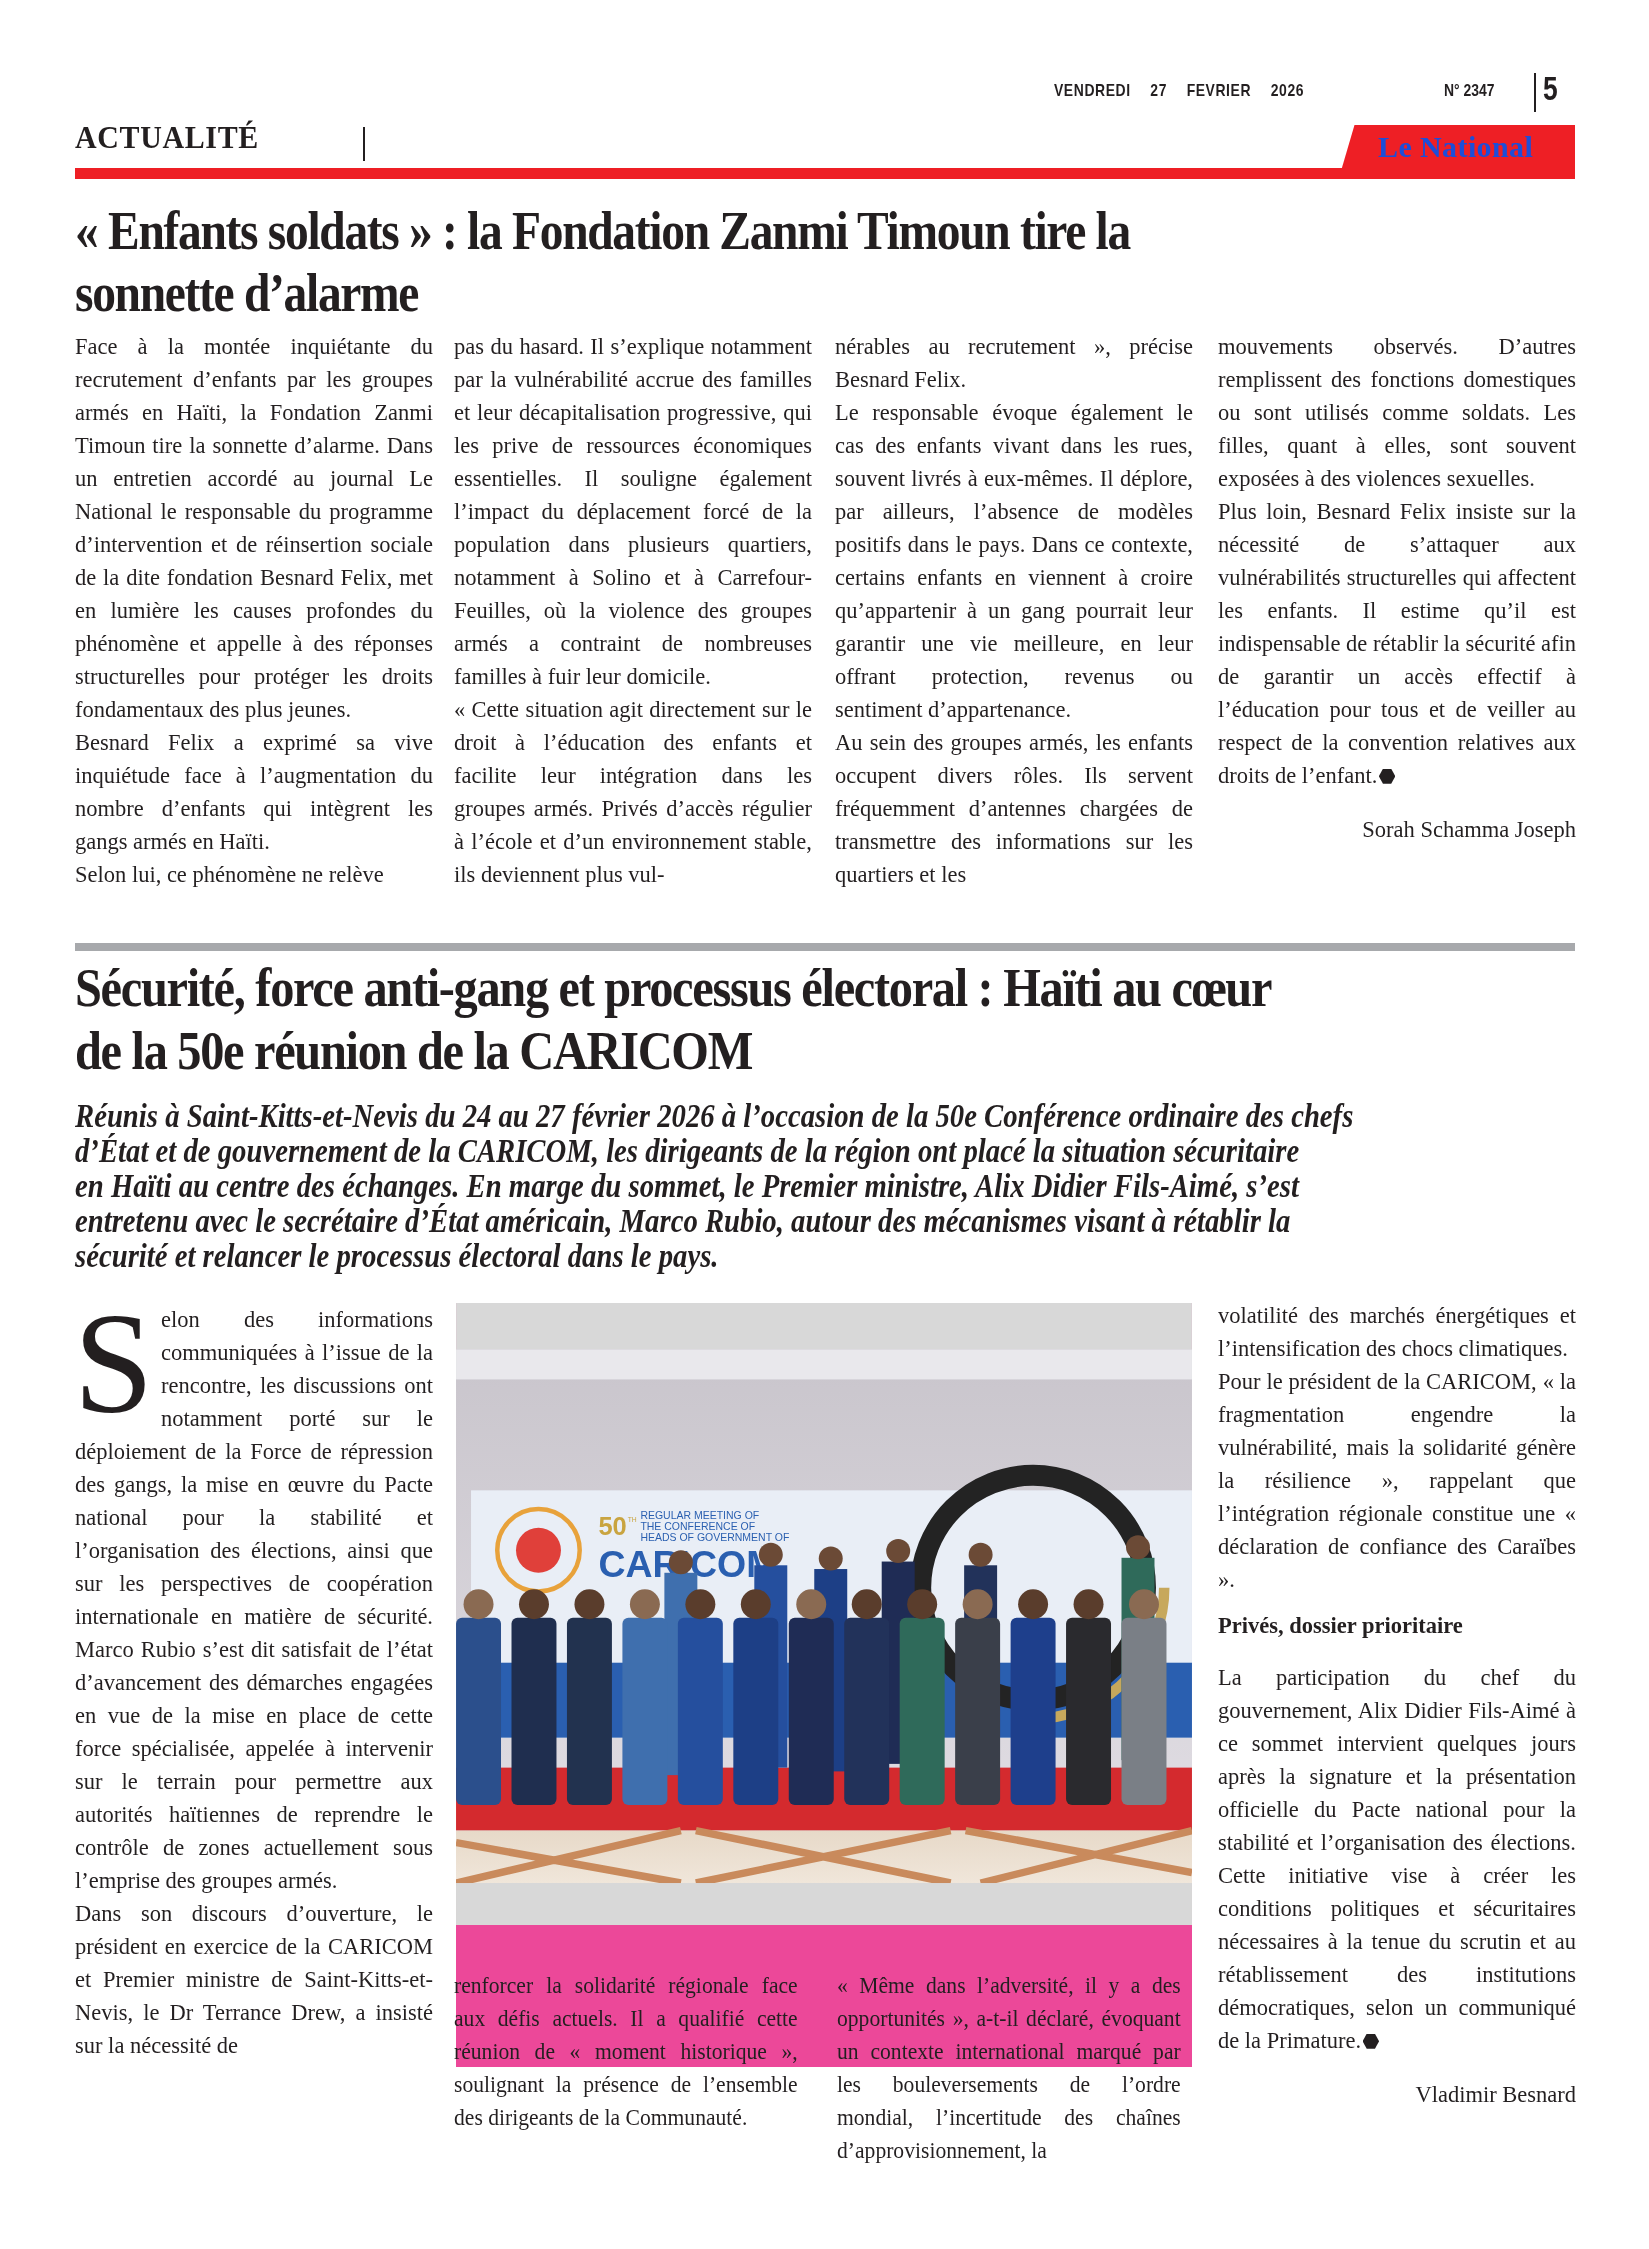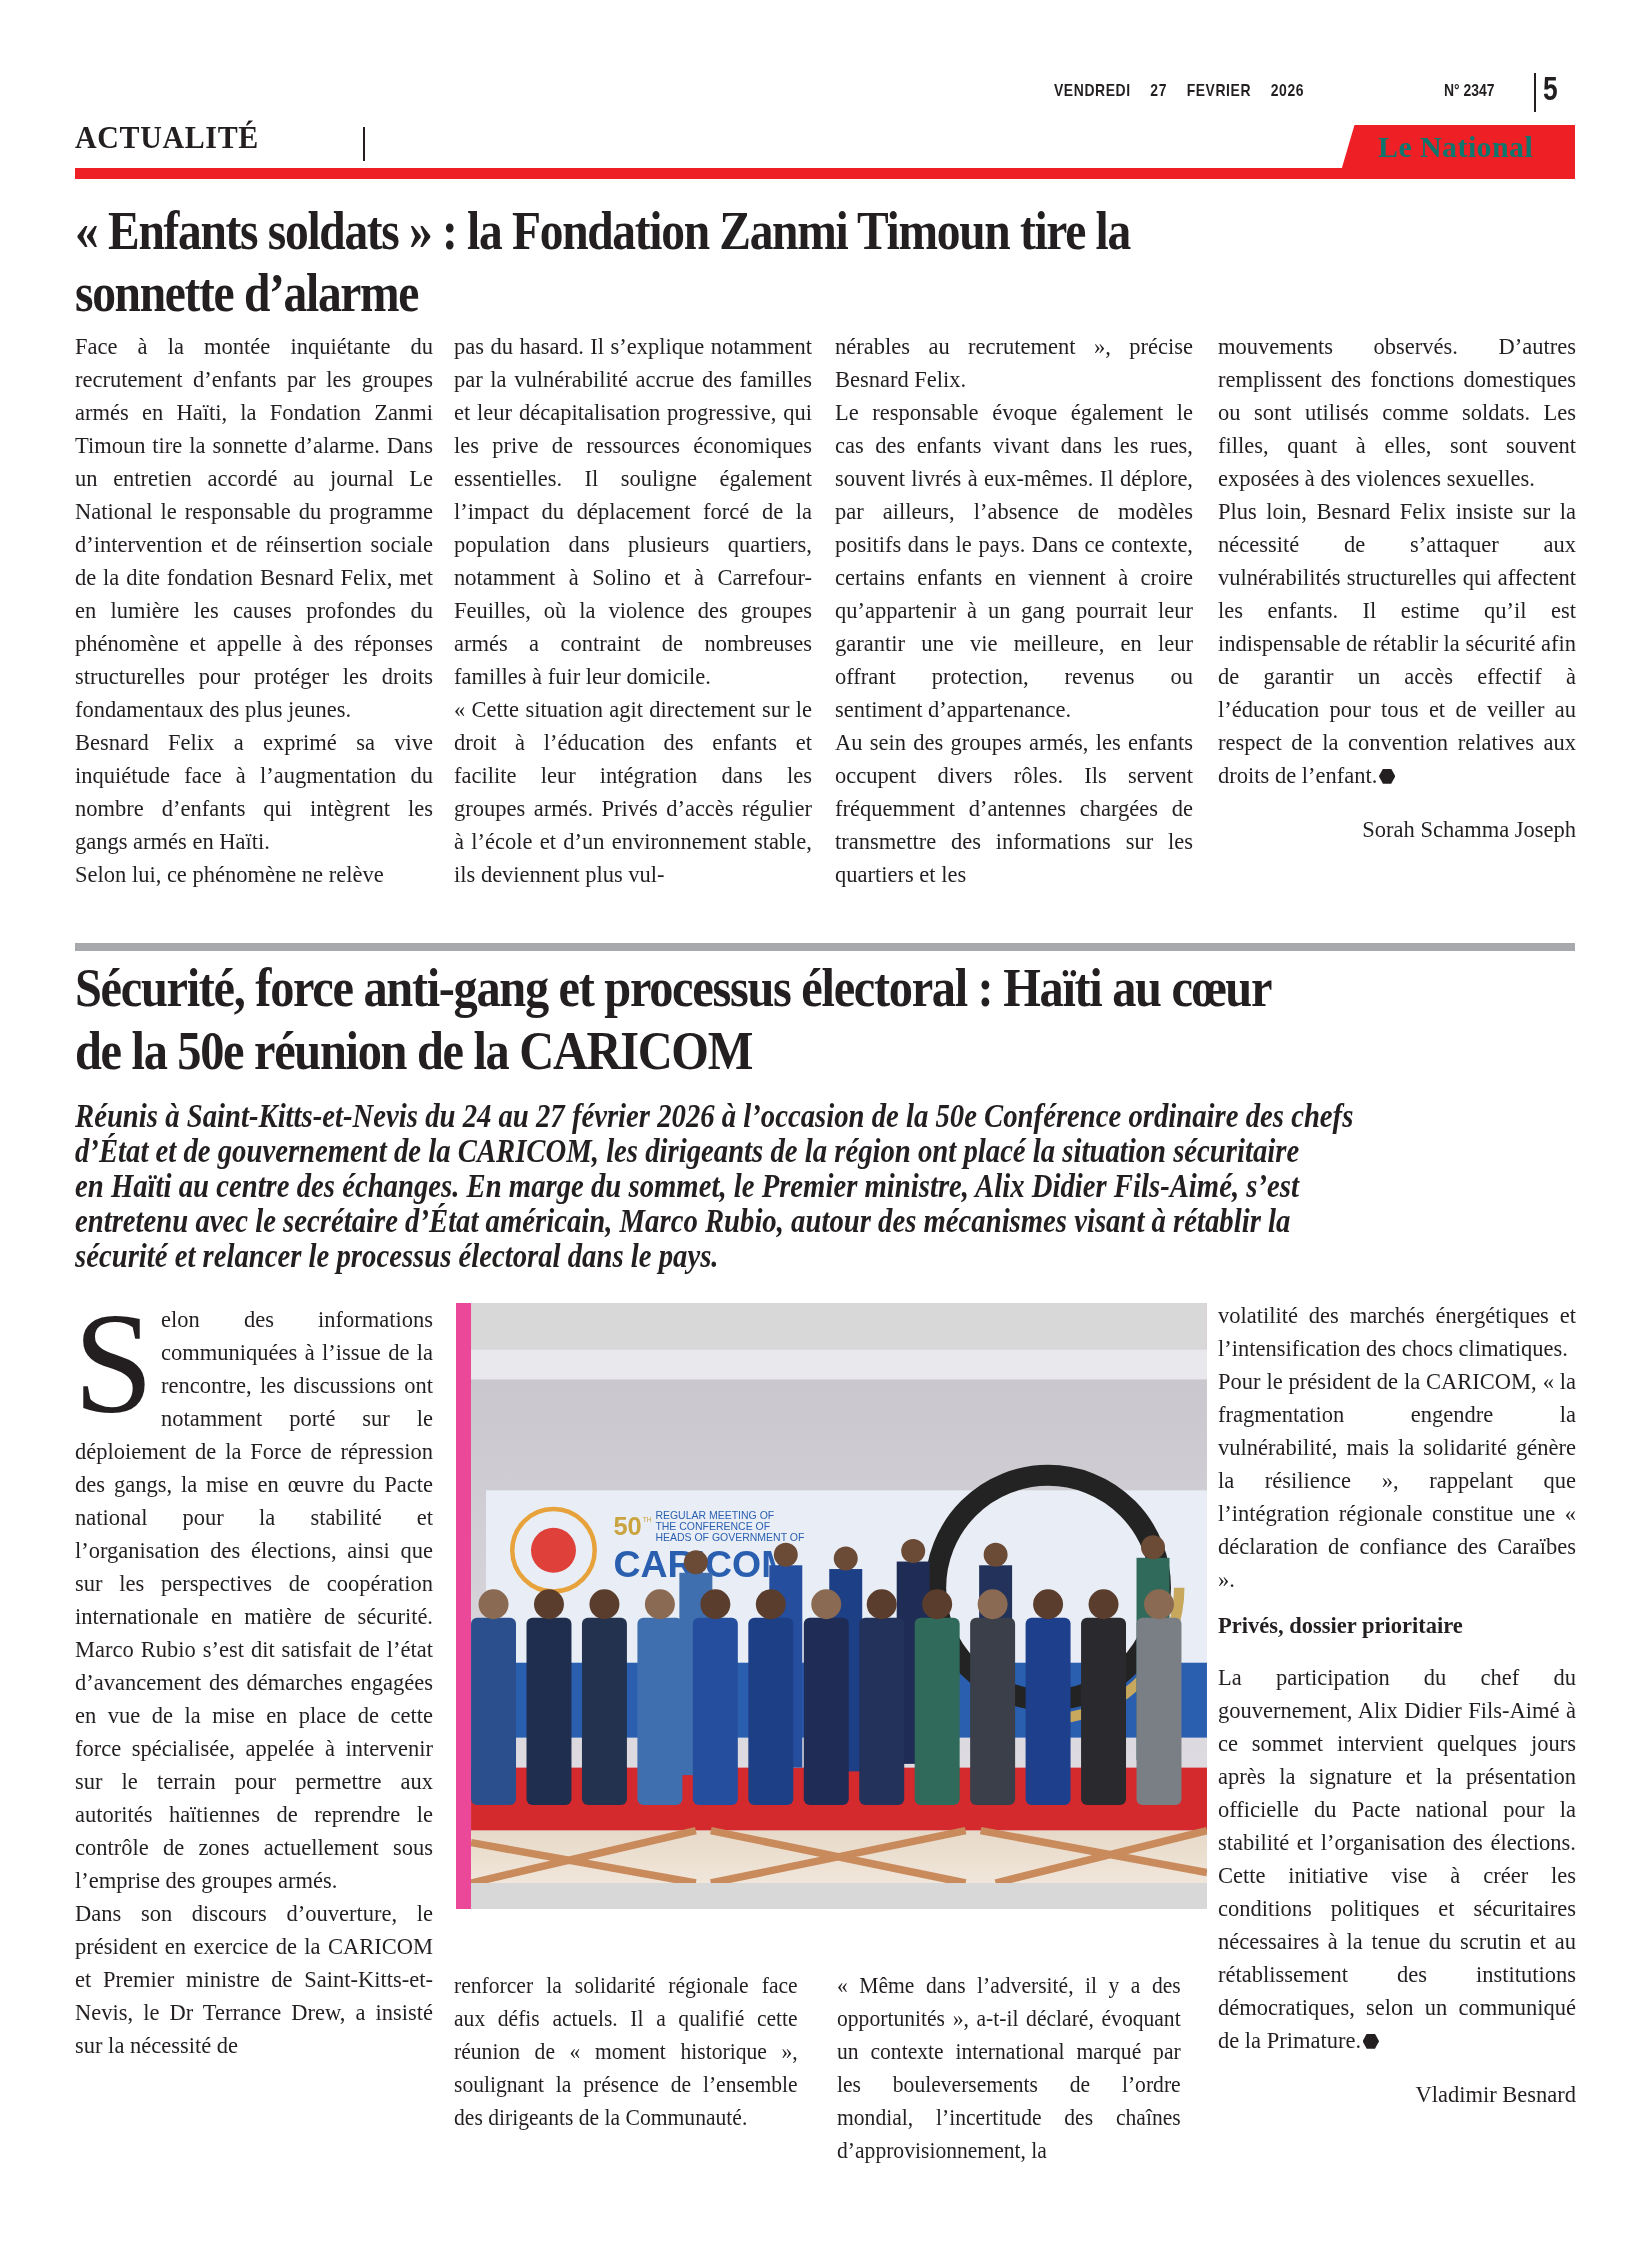--- a/index.html
+++ b/index.html
@@ -8,21 +8,21 @@
   
   .masthead-meta { position: absolute; top: 81px; left: 1054px; font-family: "Liberation Sans", sans-serif; font-weight: bold; font-size: 17px; letter-spacing: 0.7px; color: #231f20; transform: scaleX(0.82); transform-origin: left center; white-space: pre; }
   .masthead-meta span { margin-right: 24px; }
   .issue-no { position: absolute; top: 81px; left: 1444px; font-family: "Liberation Sans", sans-serif; font-weight: bold; font-size: 17px; transform: scaleX(0.82); transform-origin: left center; }
   .page-sep { position: absolute; top: 73px; left: 1534px; width: 2.2px; height: 39px; background: #231f20; }
   .page-no { position: absolute; top: 70px; left: 1543px; font-family: "Liberation Sans", sans-serif; font-weight: bold; font-size: 33px; transform: scaleX(0.8); transform-origin: left center; }
   .section-label { position: absolute; top: 120px; left: 75px; font-family: "Liberation Serif", serif; font-weight: bold; font-size: 31.5px; letter-spacing: 0.7px; transform: scaleX(0.95); transform-origin: left center; }
   .section-sep { position: absolute; top: 127px; left: 363px; width: 2.2px; height: 34px; background: #231f20; }
   .red-rule { position: absolute; top: 168px; left: 75px; width: 1500px; height: 10.5px; background: #ee1f25; }
   .brand-tab { position: absolute; top: 125px; left: 1341px; width: 234px; height: 46px; background: #ee1f25; clip-path: polygon(13.5px 0, 100% 0, 100% 100%, 0 100%); }
-  .brand-name { position: absolute; top: 130px; left: 1378px; font-family: "Liberation Serif", serif; font-weight: bold; font-size: 30px; color: #0f766e; letter-spacing: 0.4px; }
+  .brand-name { position: absolute; top: 130px; left: 1378px; font-family: "Liberation Serif", serif; font-weight: bold; font-size: 30px; color: #1d4ed8; letter-spacing: 0.4px; }
 
   
   .headline { position: absolute; left: 75px; font-family: "Liberation Serif", serif; font-weight: bold; color: #231f20; letter-spacing: -1.5px; line-height: 1.14; transform: scaleX(0.88); transform-origin: left top; }
   .headline-1 { top: 201px; width: 1605px; font-size: 54px; }
   .headline-2 { top: 957px; width: 1680px; font-size: 55px; }
 
   
   .col { position: absolute; font-family: "Liberation Serif", serif; font-size: 22.5px; line-height: 33px; text-align: justify; hyphens: auto; color: #231f20; }
   .col p { margin: 0; }
   .c1 { left: 75px; width: 358px; }
@@ -41,21 +41,21 @@
 
   
   .a2-left { top: 1303px; }
   .drop-cap { float: left; font-family: "Liberation Serif", serif; font-size: 144px; line-height: 112px; height: 120px; margin: 4.5px 7.5px 0 -1.5px; }
   .subhead { font-weight: bold; text-align: left !important; margin-top: 13.5px !important; margin-bottom: 19.5px !important; line-height: 32px; }
   .a2-right { top: 1299px; }
   .a2-mid { top: 1969px; font-size: 22.5px; line-height: 33px; transform: scaleX(0.96); transform-origin: left top; }
   .a2-mid.c3 { left: 837px; }
 
   
-  .photo { position: absolute; top: 1303px; left: 456px; width: 736px; height: 606px; background: #ec4899; overflow: hidden; padding-left: 15px; }
+  .photo { position: absolute; top: 1303px; left: 456px; width: 736px; height: 764px; background: #ec4899; overflow: hidden; }
   .photo svg { display: block; }
 </style>
 </head>
 <body>
 
 <div class="masthead-meta"><span>VENDREDI</span><span>27</span><span>FEVRIER</span><span>2026</span></div>
 <div class="issue-no">N° 2347</div>
 <div class="page-sep"></div>
 <div class="page-no">5</div>
 <div class="section-label">ACTUALITÉ</div>

